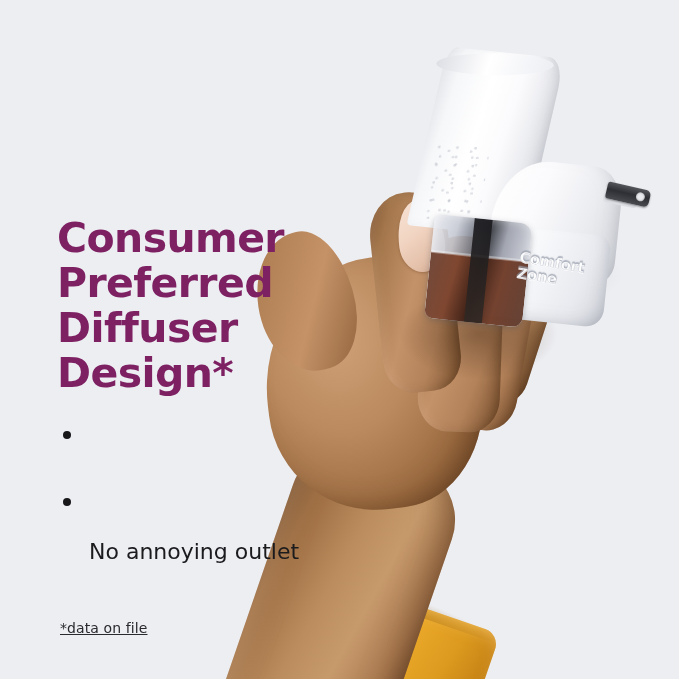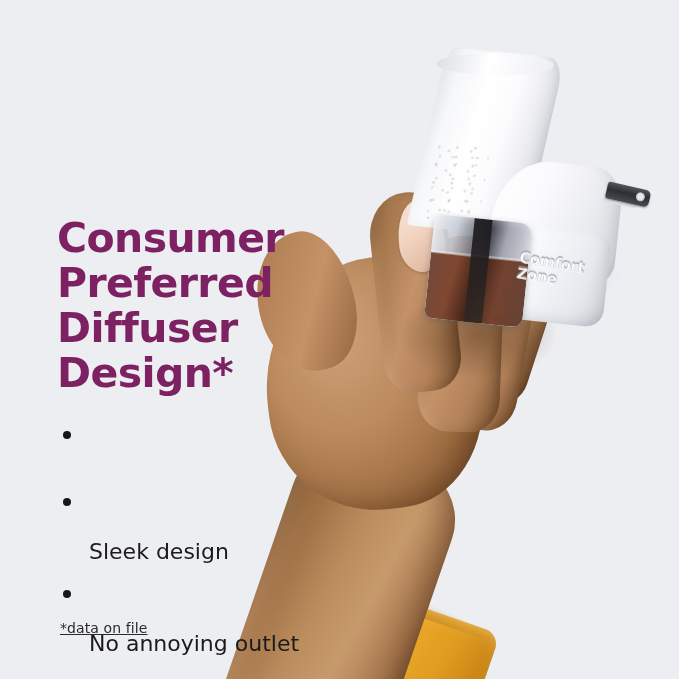--- a/index.html
+++ b/index.html
@@ -396,24 +396,20 @@
 Preferred
 Diffuser
 Design*</h1>
 
     <ul class="bullets">
       <li class="bullet-item">
         <span class="bullet-dot"></span>
       </li>
       <li class="bullet-item">
         <span class="bullet-dot"></span>
-        <span>Sleek design</span>
-      </li>
-      <li class="bullet-item">
-        <span class="bullet-dot"></span>
         <span>No annoying outlet</span>
       </li>
     </ul>
   </div>
 
   <div class="footnote">*data on file</div>
 
 </div>
 
 </body></html>

